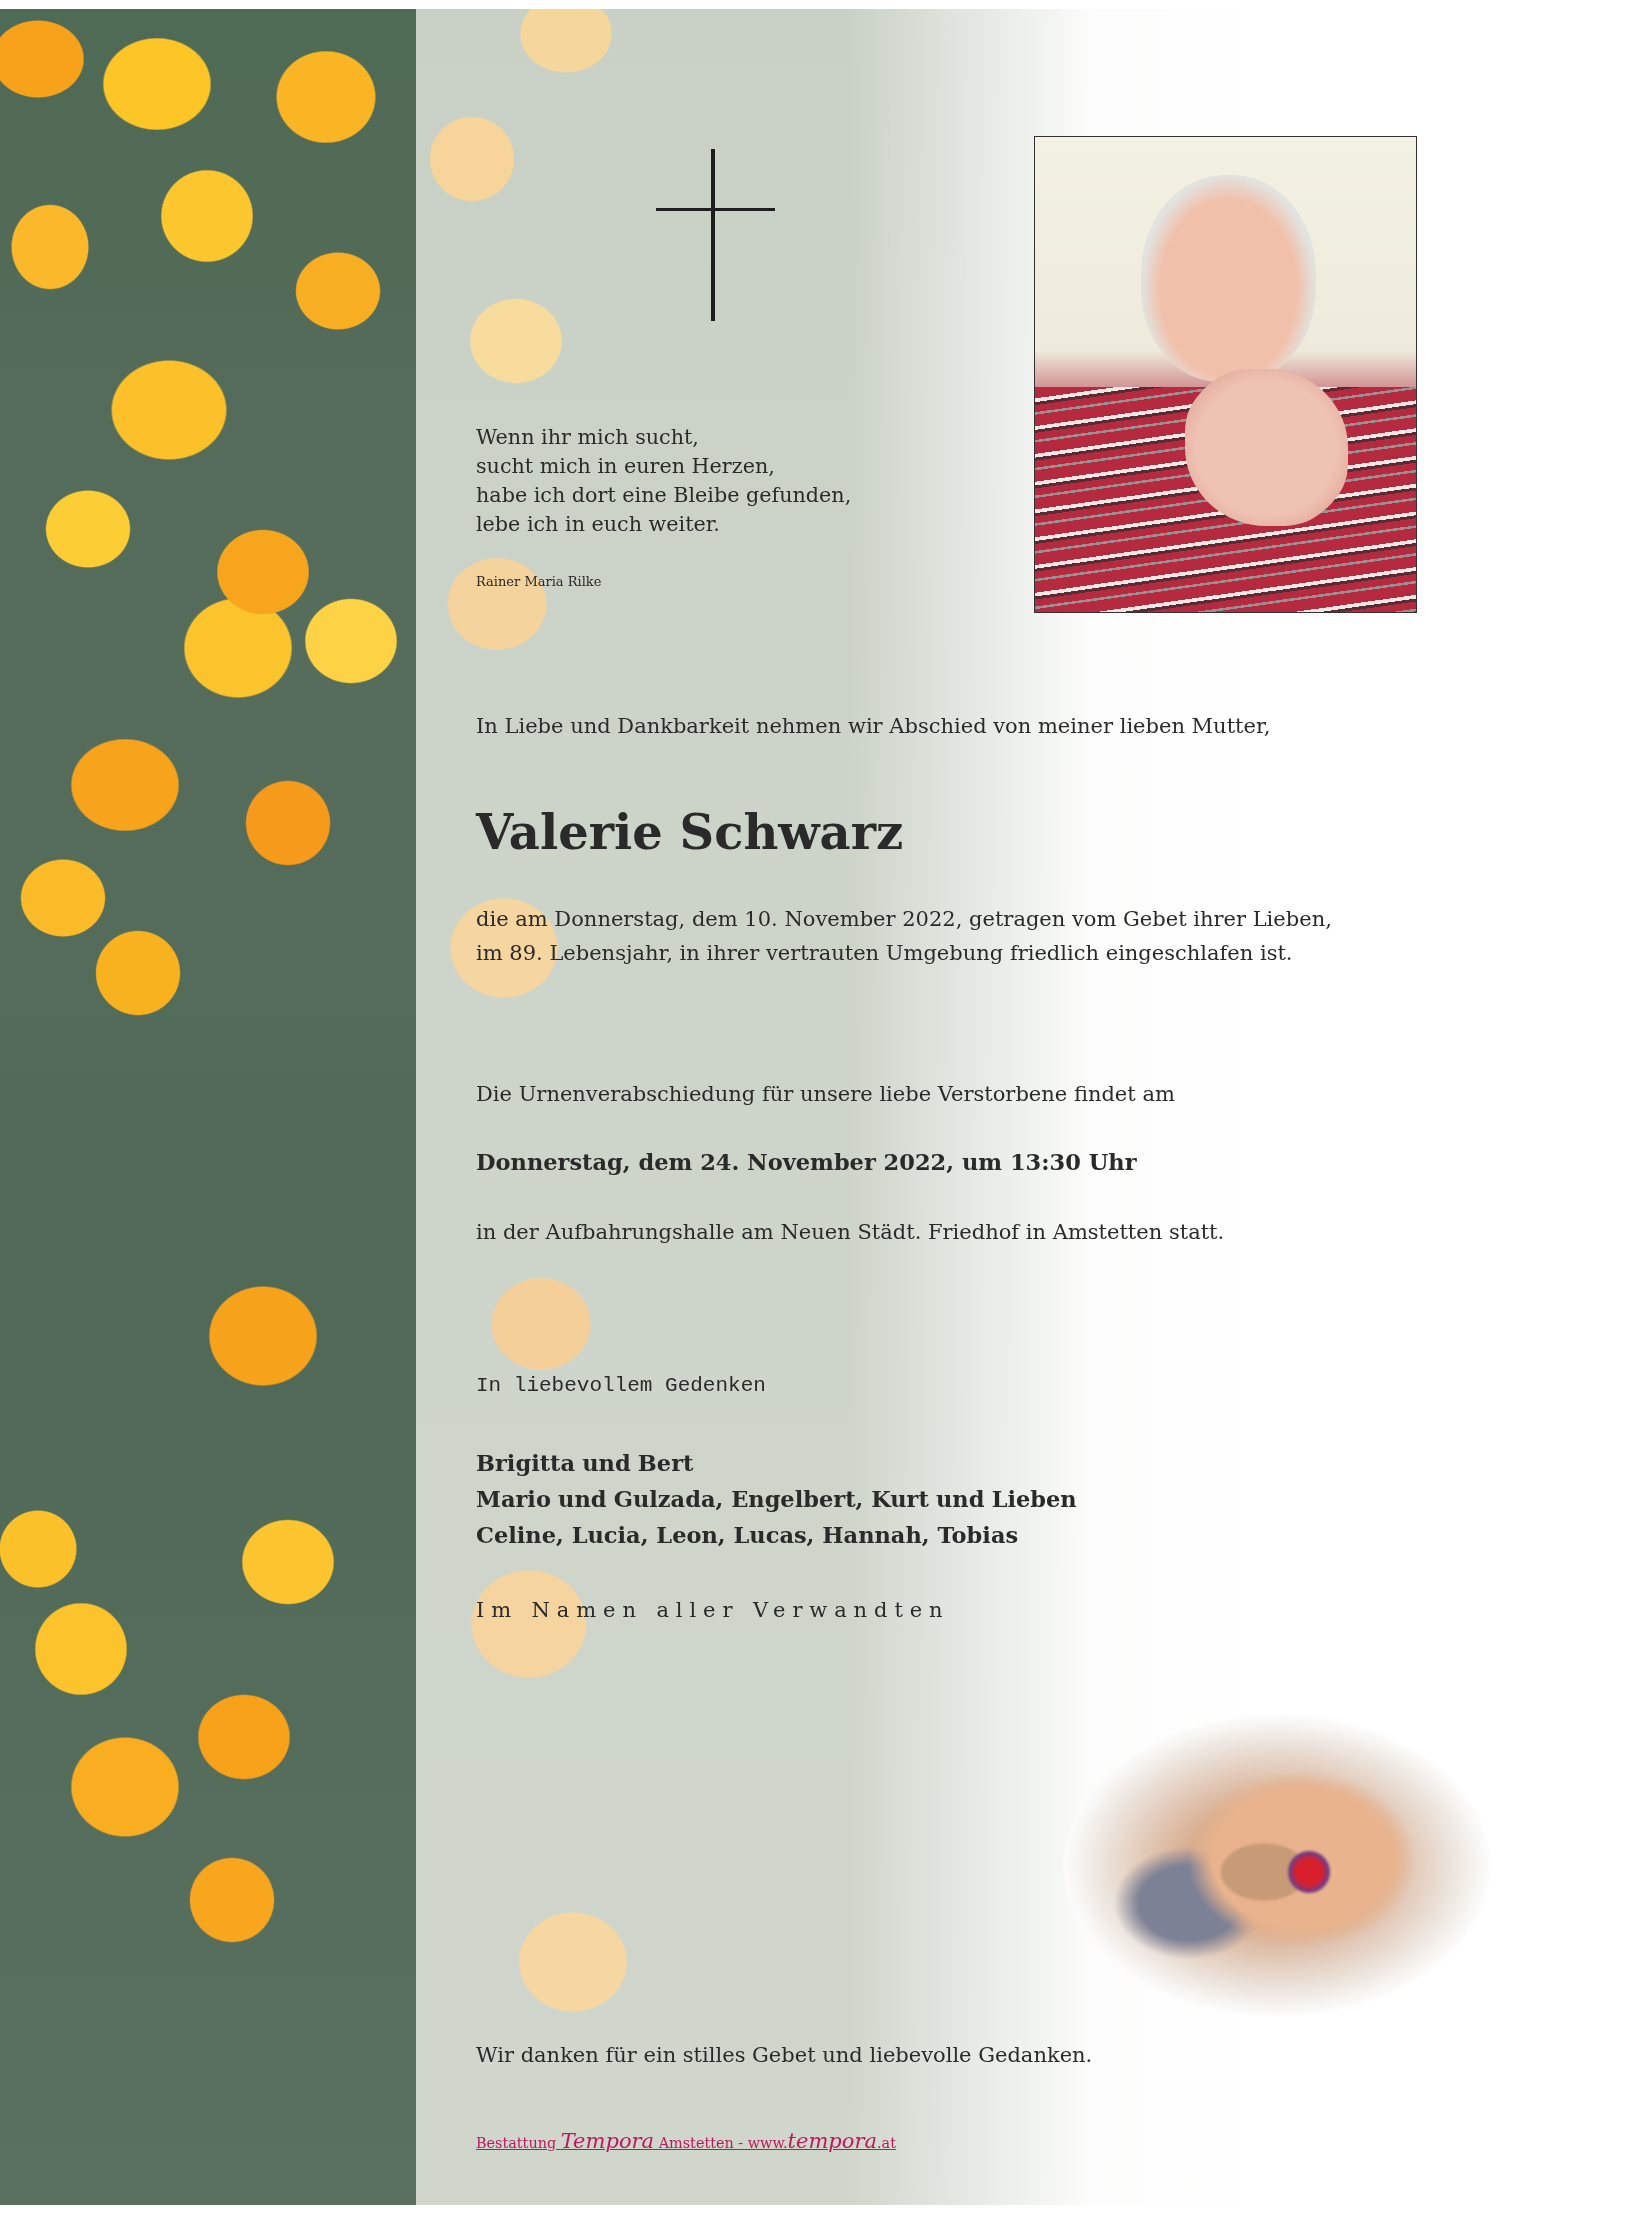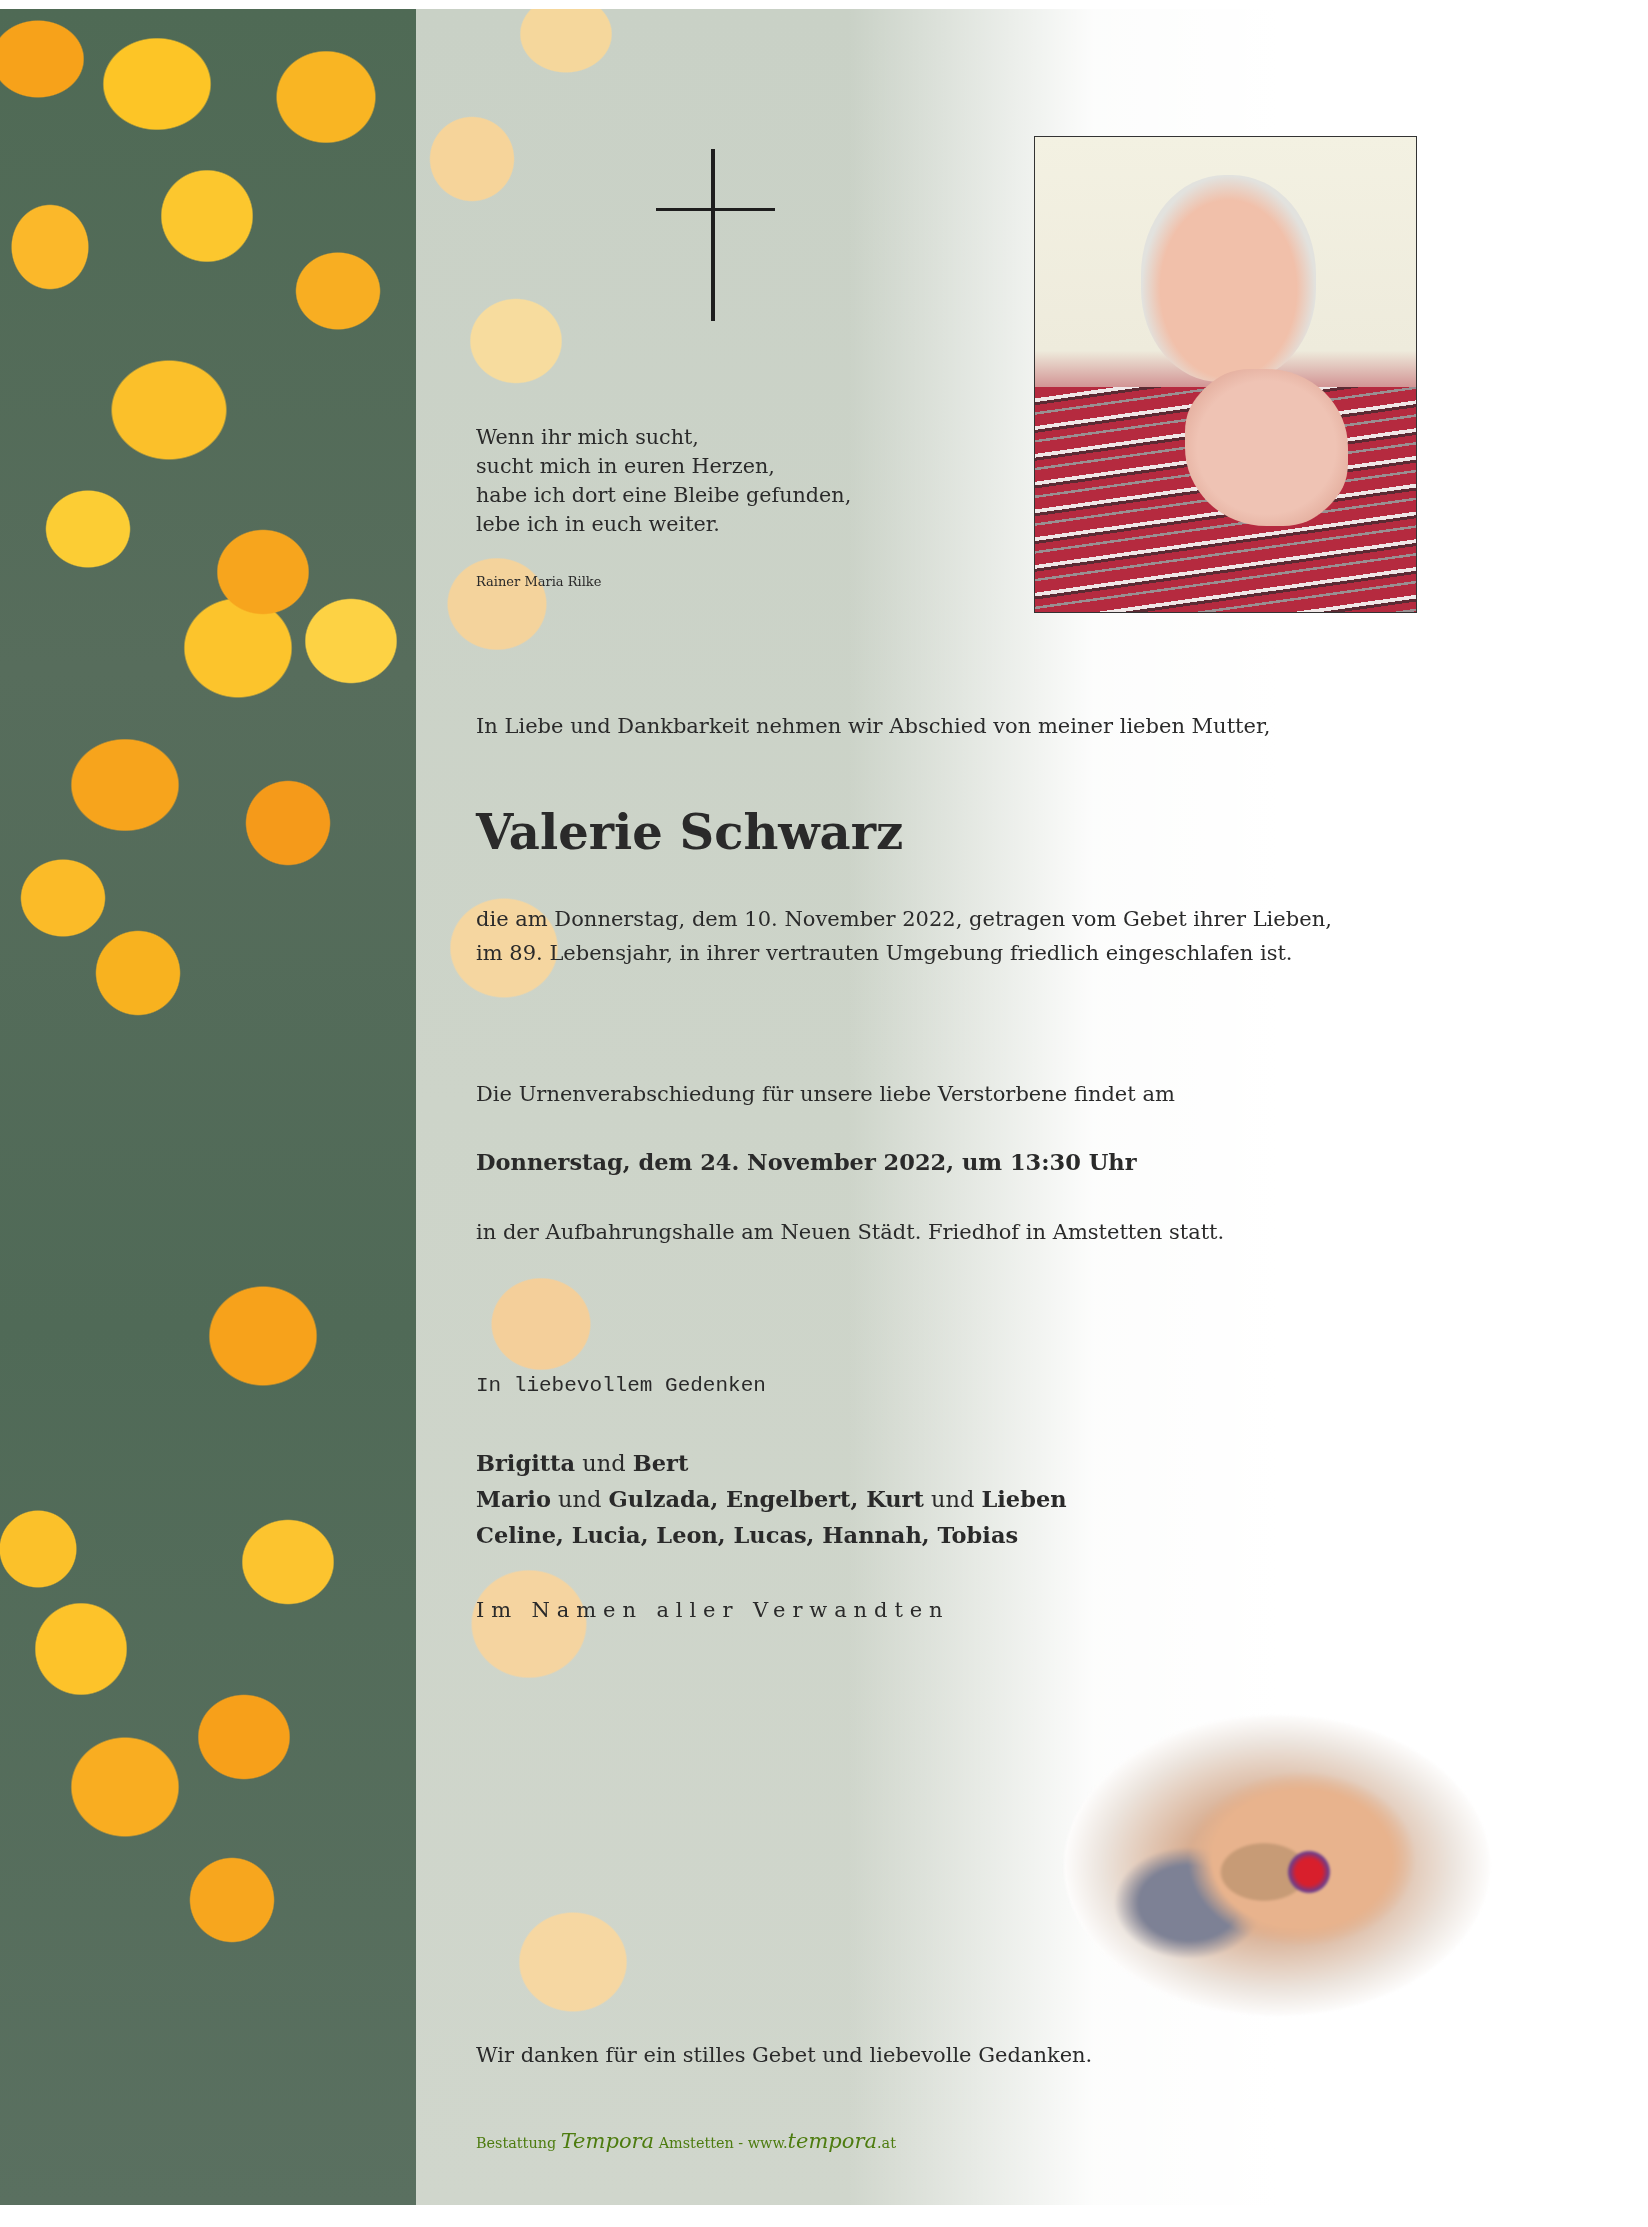--- a/index.html
+++ b/index.html
@@ -72,34 +72,34 @@
   .name { left: 476px; width: 989px; top: 804px; font-size: 48px; font-weight: bold; }
   .death { left: 476px; width: 989px; top: 902px; font-size: 21px; line-height: 34px; }
 
   .ceremony-intro { left: 476px; width: 989px; top: 1082px; font-size: 21px; }
   .ceremony-date { left: 476px; width: 989px; top: 1149px; font-size: 22.5px; font-weight: bold; }
   .ceremony-place { left: 476px; width: 989px; top: 1215px; font-size: 21px; line-height: 34px; }
 
   .memory { left: 476px; width: 989px; top: 1374px; font-size: 21px; font-family: Liberation Mono, monospace; }
   .family { left: 476px; width: 989px; top: 1445px; font-size: 22.5px; line-height: 36px; }
   .family b { font-weight: bold; }
-  .family span.n { font-weight: normal; margin-top: 48px; }
+  .family span.n { font-weight: bold; margin-top: 48px; }
   .relatives { left: 476px; width: 989px; top: 1598px; font-size: 21px; letter-spacing: 6.9px; }
 
   .hands-img { position: absolute; left: 1064px; top: 1715px; width: 426px; height: 301px; border-radius: 50%;
     background:
       radial-gradient(ellipse 22px 22px at 245px 157px, #d81f2c 60%, #6c3d8c 90%, transparent 100%),
       radial-gradient(ellipse 75px 50px at 200px 157px, #c79b76 55%, transparent 60%),
       radial-gradient(ellipse 163px 125px at 238px 144px, #e8b38d 55%, transparent 70%),
       radial-gradient(ellipse 100px 75px at 125px 188px, #7d8195 50%, transparent 75%),
       radial-gradient(ellipse at 50% 50%, #d8ad90 30%, #ece4dd 58%, #ffffff 72%);
     filter: blur(1.3px); }
 
   .closing { left: 476px; width: 989px; top: 2038px; font-size: 21px; line-height: 34px; }
-  .footer { left: 476px; width: 989px; top: 2129px; font-size: 14.4px; color: #4d7c0f; }
+  .footer { left: 476px; width: 989px; top: 2129px; font-size: 14.4px; color: #be185d; text-decoration: underline; }
   .footer .brand { font-family: "DejaVu Serif", serif; font-style: italic; font-size: 21px; }
 </style>
 </head>
 <body>
 
 <div class="bg">
   <div class="flower-strip"></div>
   <div class="faded-area"></div>
 </div>
 

